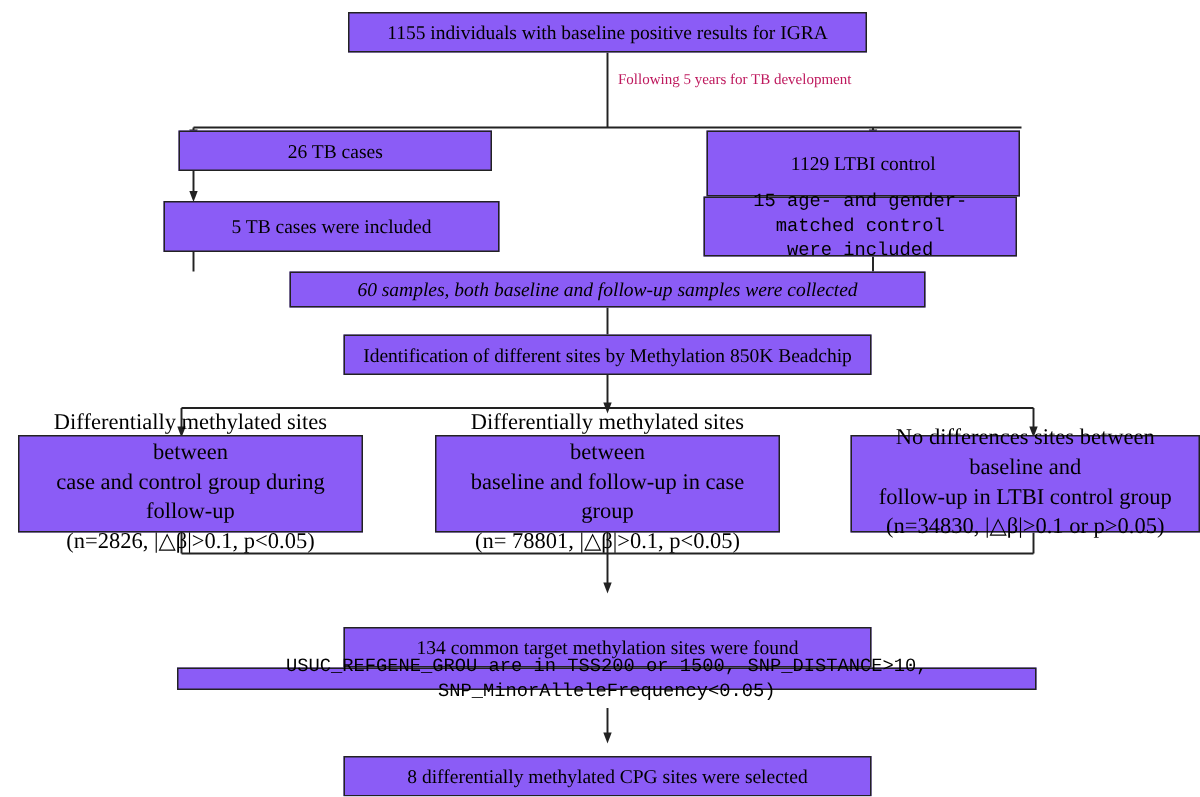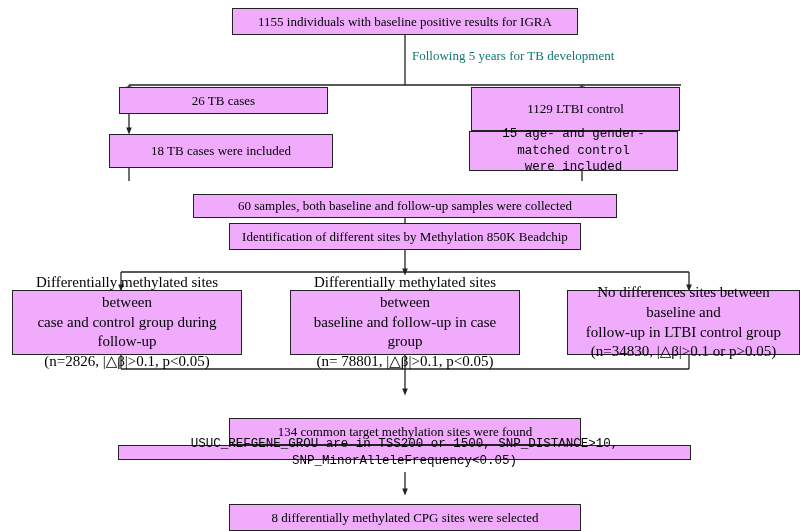--- a/index.html
+++ b/index.html
@@ -20,41 +20,41 @@
     left: 0;
     top: 0;
     width: 800px;
     height: 531px;
     pointer-events: none;
   }
   .node {
     position: absolute;
     box-sizing: border-box;
     border: 1.4px solid #222222;
-    background: #f0abfc;
+    background: #8b5cf6;
     color: #000000;
     display: flex;
     align-items: center;
     justify-content: center;
     text-align: center;
     line-height: 1.32;
     z-index: 2;
   }
   .node .txt {
     display: block;
     padding: 0 6px;
     white-space: pre-line;
   }
   .s13 { font-size: 13px; }
   .s12 { font-size: 12.5px; font-family: Liberation Mono, monospace; }
   .s115 { font-size: 15px; }
   .edge-label {
     position: absolute;
-    font-size: 13px;
-    color: #0f766e;
+    font-size: 10px;
+    color: #be185d;
     white-space: nowrap;
     z-index: 3;
   }
 </style>
 </head>
 <body>
 
 <div id="canvas">
 
   <svg id="wires" viewBox="0 0 800 531">
@@ -104,29 +104,29 @@
 
   <div class="node s13" style="left:119px; top:87px; width:209px; height:27px;">
     <span class="txt">26 TB cases</span>
   </div>
 
   <div class="node s13" style="left:471px; top:87px; width:209px; height:44px;">
     <span class="txt">1129 LTBI control</span>
   </div>
 
   <div class="node s13" style="left:109px; top:134px; width:224px; height:34px;">
-    <span class="txt">18 TB cases were included</span>
+    <span class="txt">5 TB cases were included</span>
   </div>
 
   <div class="node s12" style="left:469px; top:131px; width:209px; height:40px;">
     <span class="txt">15 age- and gender-matched control
 were included</span>
   </div>
 
-  <div class="node s13" style="left:193px; top:194px; width:424px; height:24px;">
+  <div class="node s13" style="left:193px; top:181px; width:424px; height:24px;font-style:italic;">
     <span class="txt">60 samples, both baseline and follow-up samples were collected</span>
   </div>
 
   <div class="node s13" style="left:229px; top:223px; width:352px; height:27px;">
     <span class="txt">Identification of different sites by Methylation 850K Beadchip</span>
   </div>
 
   <div class="node s115" style="left:12px; top:290px; width:230px; height:65px;">
     <span class="txt">Differentially methylated sites between
 case and control group during follow-up

